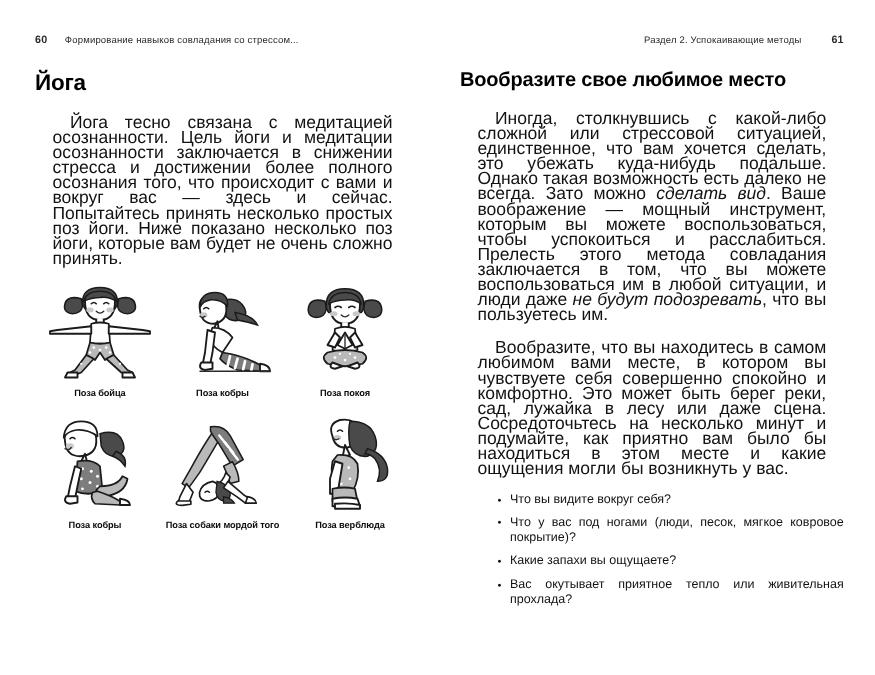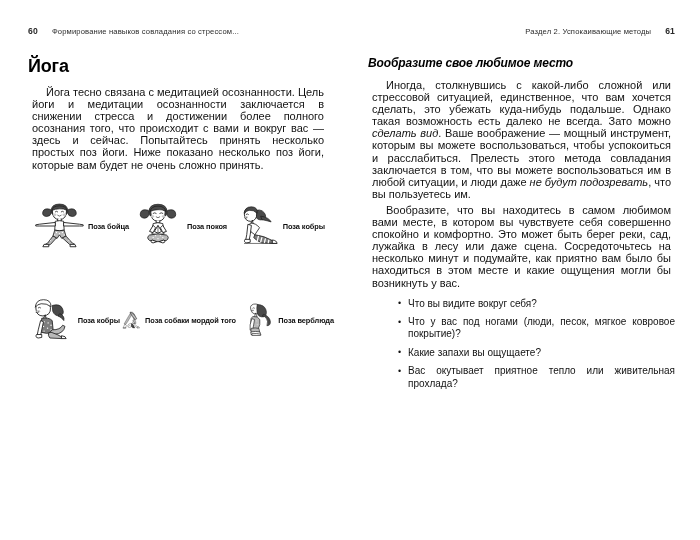--- a/index.html
+++ b/index.html
@@ -45,48 +45,47 @@
     color: #2a2a2a;
     height: 14px;
   }
   .running-head.left-head .folio {
     font-weight: bold;
     font-size: 8.6px;
     margin-right: 14px;
   }
   .running-head.right-head {
     justify-content: flex-end;
+    gap: 24px;
   }
   .running-head.right-head .folio {
     font-weight: bold;
     font-size: 8.6px;
-    margin-left: 14px;
   }
   .head-title {
     white-space: nowrap;
   }
 
   
   h1.section-title {
     font-size: 18px;
     font-weight: bold;
     margin: 16px 0 9px 0;
     letter-spacing: -0.01em;
     color: #000;
   }
   h1.section-title.wide {
-    font-size: 12px;
-    font-style: italic;
+    font-size: 16px;
   }
 
   
   p.body {
-    font-size: 11px;
+    font-size: 14px;
     line-height: 12.1px;
-    margin: 4px;
+    margin: 14px;
     text-align: justify;
     text-indent: 14px;
     color: #121212;
     hyphens: auto;
   }
   p.body + p.body {
     margin-top: 0;
   }
   em.it {
     font-style: italic;
@@ -122,21 +121,21 @@
   }
   .fig-row {
     display: flex;
     justify-content: center;
     align-items: flex-end;
     gap: 0px;
     margin-bottom: 4px;
   }
   .fig-cell {
     display: flex;
-    flex-direction: row;
+    flex-direction: column;
     align-items: center;
     justify-content: flex-end;
     width: 98px;
   }
   .fig-art {
     width: 96px;
     height: 82px;
     display: block;
   }
   .fig-cap {
@@ -272,20 +271,57 @@
 
               <path class="skin" d="M22 72 L20 76 L30 76 L30 72 Z"></path>
               <path class="skin" d="M74 72 L76 76 L66 76 L66 72 Z"></path>
             </svg>
             <div class="fig-cap">Поза бойца</div>
           </div>
 
           <div class="fig-cell">
             <svg class="fig-art" viewBox="0 0 96 82">
 
+              <path class="hair" d="M44 16 Q58 10 64 18 Q70 26 62 30 Q54 32 50 26 Z"></path>
+              <path class="hair" d="M58 24 Q72 26 76 34 Q70 32 60 30 Z"></path>
+
+              <path class="skin" d="M30 22 Q28 12 38 10 Q50 9 51 20 Q52 31 41 33 Q31 33 30 22 Z"></path>
+
+              <path class="hair" d="M30 20 Q30 8 42 8 Q53 8 52 19 Q46 13 38 14 Q32 15 30 20 Z"></path>
+
+              <path class="eye" d="M33 21 Q35 19 37 21"></path>
+
+              <ellipse class="cheek" cx="33" cy="26" rx="3" ry="2.2"></ellipse>
+
+              <path class="thin" d="M30 27 Q32 29 34 27"></path>
+
+              <path class="skin" d="M44 31 L45 38 L40 39 Z"></path>
+
+              <path class="cloth-white" d="M40 36 Q50 36 56 44 L48 56 Q40 52 37 44 Z"></path>
+
+              <path class="skin" d="M36 38 L34 56 L32 66 L38 66 L40 56 L42 40 Z"></path>
+
+              <path class="skin" d="M31 64 Q28 69 34 70 L40 69 L40 64 Z"></path>
+
+              <path class="cloth-dark" d="M48 56 Q64 58 78 66 L80 71 L60 70 Q50 66 46 61 Z"></path>
+              <path class="stripe" d="M54 59 L52 67"></path>
+              <path class="stripe" d="M60 61 L58 68.5"></path>
+              <path class="stripe" d="M66 63 L64.5 69.5"></path>
+              <path class="stripe" d="M72 65.5 L71 70.5"></path>
+
+              <path class="skin" d="M78 65 Q86 66 86 71 L78 71 Z"></path>
+
+              <path class="thin" d="M30 71 L86 71" stroke="#ffffff" stroke-width="0"></path>
+            </svg>
+            <div class="fig-cap">Поза кобры</div>
+          </div>
+
+          <div class="fig-cell">
+            <svg class="fig-art" viewBox="0 0 96 82">
+
               <path class="hair" d="M33 18 Q33 5 48 5 Q63 5 63 18 Q63 22 61 24 L35 24 Q33 22 33 18 Z"></path>
 
               <path class="hair" d="M32 15 Q21 12 19 19 Q17 27 25 28 Q32 28 33 21 Z"></path>
               <path class="hair" d="M64 15 Q75 12 77 19 Q79 27 71 28 Q64 28 63 21 Z"></path>
 
               <path class="skin" d="M36 17 Q36 33 48 33 Q60 33 60 17 Q60 10 48 10 Q36 10 36 17 Z"></path>
 
               <path class="hair" d="M35 17 Q37 8 48 8 Q59 8 61 17 Q55 13 48 14 Q41 14 35 17 Z"></path>
 
               <path class="eye" d="M40 20 Q42.5 18 45 20"></path>
@@ -310,57 +346,20 @@
               <circle class="dot" cx="40" cy="60" r="1.1"></circle>
               <circle class="dot" cx="48" cy="62" r="1.1"></circle>
               <circle class="dot" cx="56" cy="60" r="1.1"></circle>
               <circle class="dot" cx="44" cy="57" r="0.9"></circle>
               <circle class="dot" cx="52" cy="57" r="0.9"></circle>
 
               <path class="skin" d="M38 64 Q34 68 40 69 L46 67 Z"></path>
               <path class="skin" d="M58 64 Q62 68 56 69 L50 67 Z"></path>
             </svg>
             <div class="fig-cap">Поза покоя</div>
-          </div>
-
-          <div class="fig-cell">
-            <svg class="fig-art" viewBox="0 0 96 82">
-
-              <path class="hair" d="M44 16 Q58 10 64 18 Q70 26 62 30 Q54 32 50 26 Z"></path>
-              <path class="hair" d="M58 24 Q72 26 76 34 Q70 32 60 30 Z"></path>
-
-              <path class="skin" d="M30 22 Q28 12 38 10 Q50 9 51 20 Q52 31 41 33 Q31 33 30 22 Z"></path>
-
-              <path class="hair" d="M30 20 Q30 8 42 8 Q53 8 52 19 Q46 13 38 14 Q32 15 30 20 Z"></path>
-
-              <path class="eye" d="M33 21 Q35 19 37 21"></path>
-
-              <ellipse class="cheek" cx="33" cy="26" rx="3" ry="2.2"></ellipse>
-
-              <path class="thin" d="M30 27 Q32 29 34 27"></path>
-
-              <path class="skin" d="M44 31 L45 38 L40 39 Z"></path>
-
-              <path class="cloth-white" d="M40 36 Q50 36 56 44 L48 56 Q40 52 37 44 Z"></path>
-
-              <path class="skin" d="M36 38 L34 56 L32 66 L38 66 L40 56 L42 40 Z"></path>
-
-              <path class="skin" d="M31 64 Q28 69 34 70 L40 69 L40 64 Z"></path>
-
-              <path class="cloth-dark" d="M48 56 Q64 58 78 66 L80 71 L60 70 Q50 66 46 61 Z"></path>
-              <path class="stripe" d="M54 59 L52 67"></path>
-              <path class="stripe" d="M60 61 L58 68.5"></path>
-              <path class="stripe" d="M66 63 L64.5 69.5"></path>
-              <path class="stripe" d="M72 65.5 L71 70.5"></path>
-
-              <path class="skin" d="M78 65 Q86 66 86 71 L78 71 Z"></path>
-
-              <path class="thin" d="M30 71 L86 71" stroke="#ffffff" stroke-width="0"></path>
-            </svg>
-            <div class="fig-cap">Поза кобры</div>
           </div>
 
         </div>
 
         <div class="fig-row row2">
 
           <div class="fig-cell">
             <svg class="fig-art" viewBox="0 0 96 82">
 
               <path class="hair" d="M52 16 Q66 12 70 22 Q74 32 64 34 Q56 34 53 26 Z"></path>

